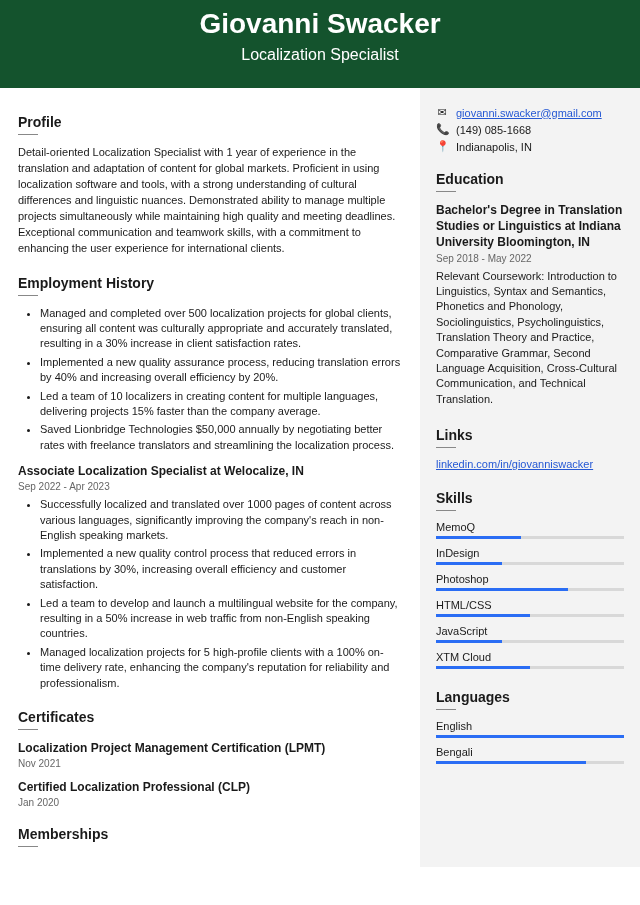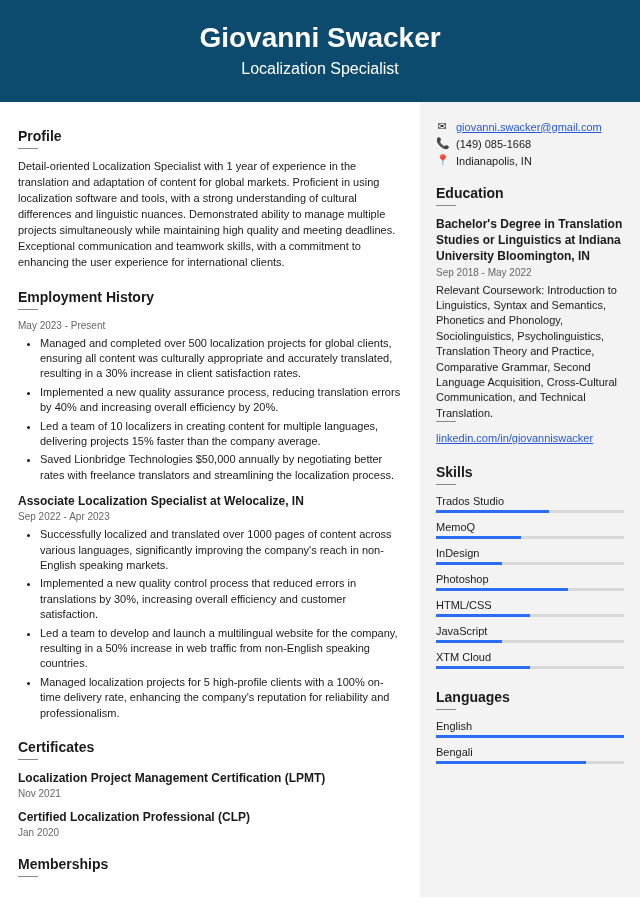--- a/index.html
+++ b/index.html
@@ -4,24 +4,24 @@
 <style>
   * { box-sizing: border-box; margin: 0; padding: 0; }
   body {
     font-family: -apple-system, BlinkMacSystemFont, "Segoe UI", Arial, sans-serif;
     font-size: 11px;
     color: #1a1a1a;
     background: #fff;
     width: 640px;
   }
   .header {
-    background: #0c4a6e;
+    background: #14532d;
     color: #fff;
     text-align: center;
-    padding: 22px 0 24px;
+    padding: 8px 0 24px;
   }
   .header h1 {
     font-size: 28px;
     font-weight: 700;
     margin-bottom: 6px;
   }
   .header .subtitle {
     font-size: 16px;
     font-weight: 400;
   }
@@ -127,21 +127,20 @@
   <div class="left">
 
     <div class="section-title">Profile</div>
     <div class="title-rule"></div>
     <div class="profile-text">Detail-oriented Localization Specialist with 1 year of experience in the translation and adaptation of content for global markets. Proficient in using localization software and tools, with a strong understanding of cultural differences and linguistic nuances. Demonstrated ability to manage multiple projects simultaneously while maintaining high quality and meeting deadlines. Exceptional communication and teamwork skills, with a commitment to enhancing the user experience for international clients.</div>
 
     <div class="section-title">Employment History</div>
     <div class="title-rule"></div>
 
     <div>
-      <div class="date">May 2023 - Present</div>
       <ul class="bullets">
         <li>Managed and completed over 500 localization projects for global clients, ensuring all content was culturally appropriate and accurately translated, resulting in a 30% increase in client satisfaction rates.</li>
         <li>Implemented a new quality assurance process, reducing translation errors by 40% and increasing overall efficiency by 20%.</li>
         <li>Led a team of 10 localizers in creating content for multiple languages, delivering projects 15% faster than the company average.</li>
         <li>Saved Lionbridge Technologies $50,000 annually by negotiating better rates with freelance translators and streamlining the localization process.</li>
       </ul>
     </div>
 
     <div>
       <div class="job-title">Associate Localization Specialist at Welocalize, IN</div>
@@ -180,32 +179,27 @@
       <span class="icon">📍</span>
       <span>Indianapolis, IN</span>
     </div>
 
     <div class="section-title first">Education</div>
     <div class="title-rule"></div>
     <div class="edu-title">Bachelor's Degree in Translation Studies or Linguistics at Indiana University Bloomington, IN</div>
     <div class="date">Sep 2018 - May 2022</div>
     <div class="edu-text">Relevant Coursework: Introduction to Linguistics, Syntax and Semantics, Phonetics and Phonology, Sociolinguistics, Psycholinguistics, Translation Theory and Practice, Comparative Grammar, Second Language Acquisition, Cross-Cultural Communication, and Technical Translation.</div>
 
+    <div class="section-title">Links</div>
     <div class="title-rule"></div>
     <a class="link">linkedin.com/in/giovanniswacker</a>
 
     <div class="section-title">Skills</div>
     <div class="title-rule"></div>
     <div id="skills-container">
-        <div class="skill">
-          <div class="skill-name">Trados Studio</div>
-          <div class="bar">
-            <div class="bar-fill" style="width: 60%;"></div>
-          </div>
-        </div>
         <div class="skill">
           <div class="skill-name">MemoQ</div>
           <div class="bar">
             <div class="bar-fill" style="width: 45%;"></div>
           </div>
         </div>
         <div class="skill">
           <div class="skill-name">InDesign</div>
           <div class="bar">
             <div class="bar-fill" style="width: 35%;"></div>

